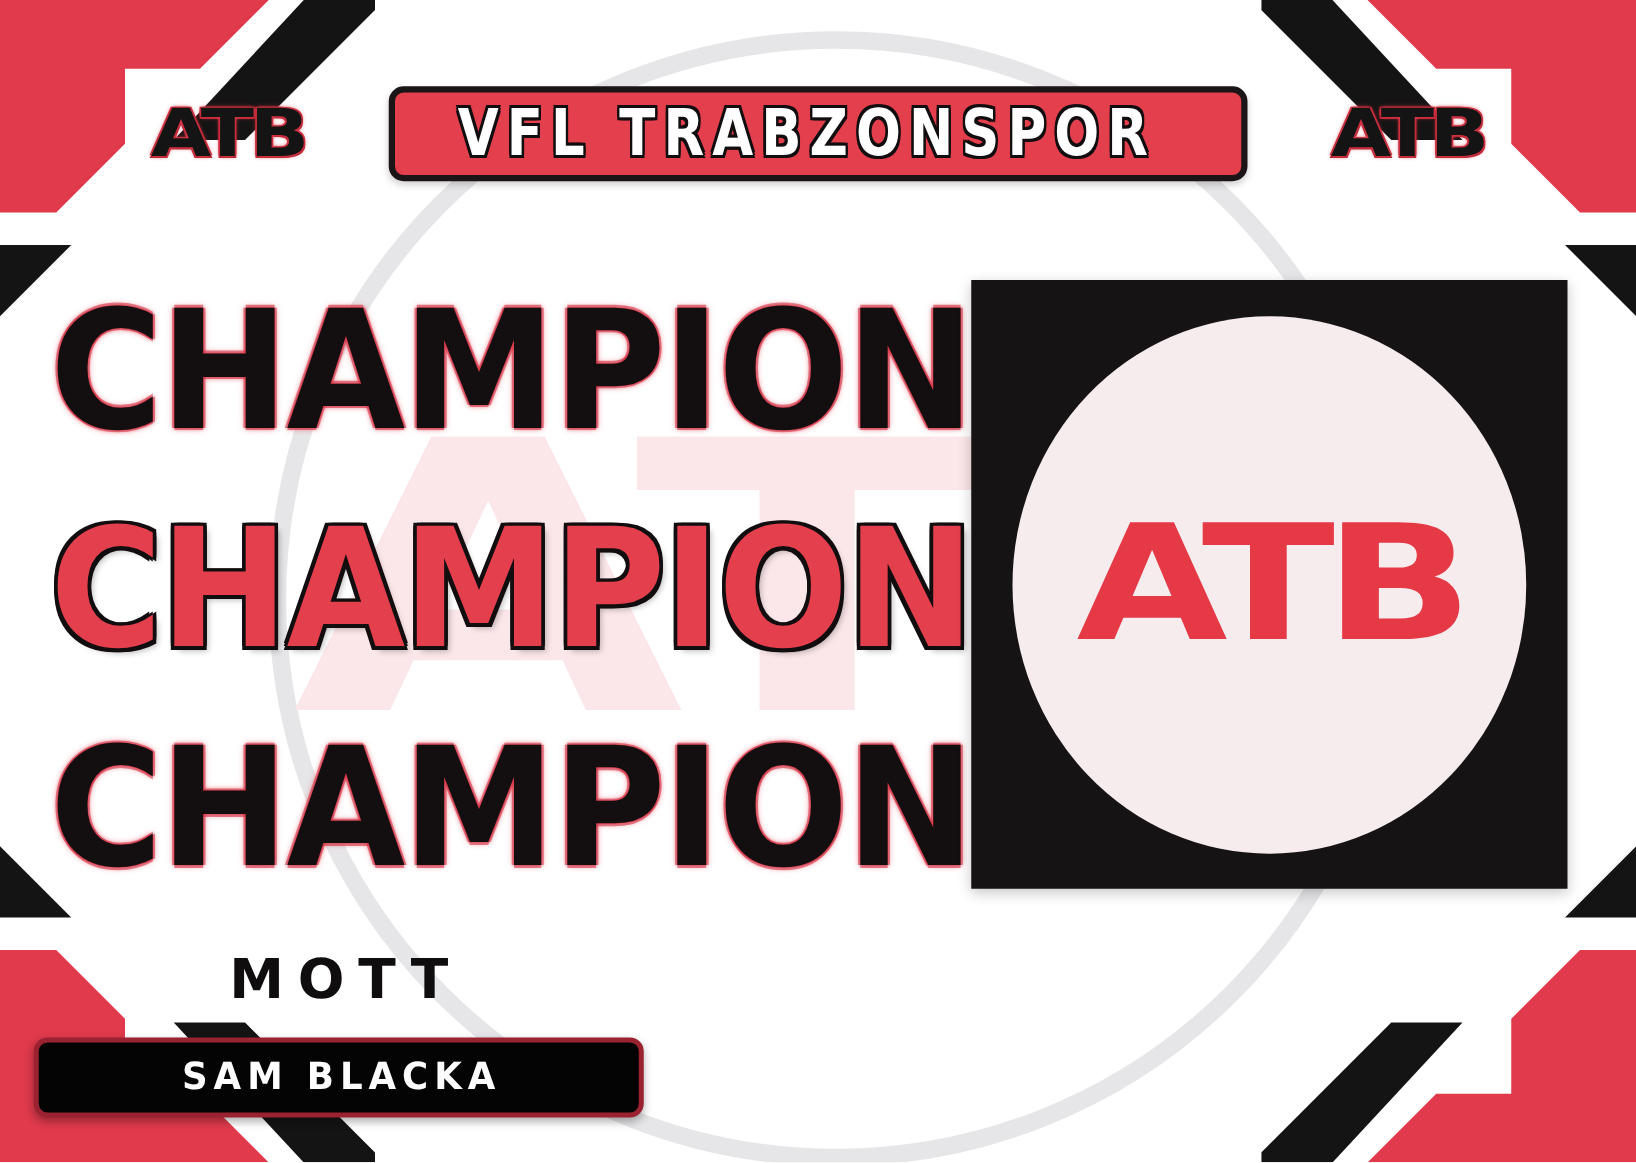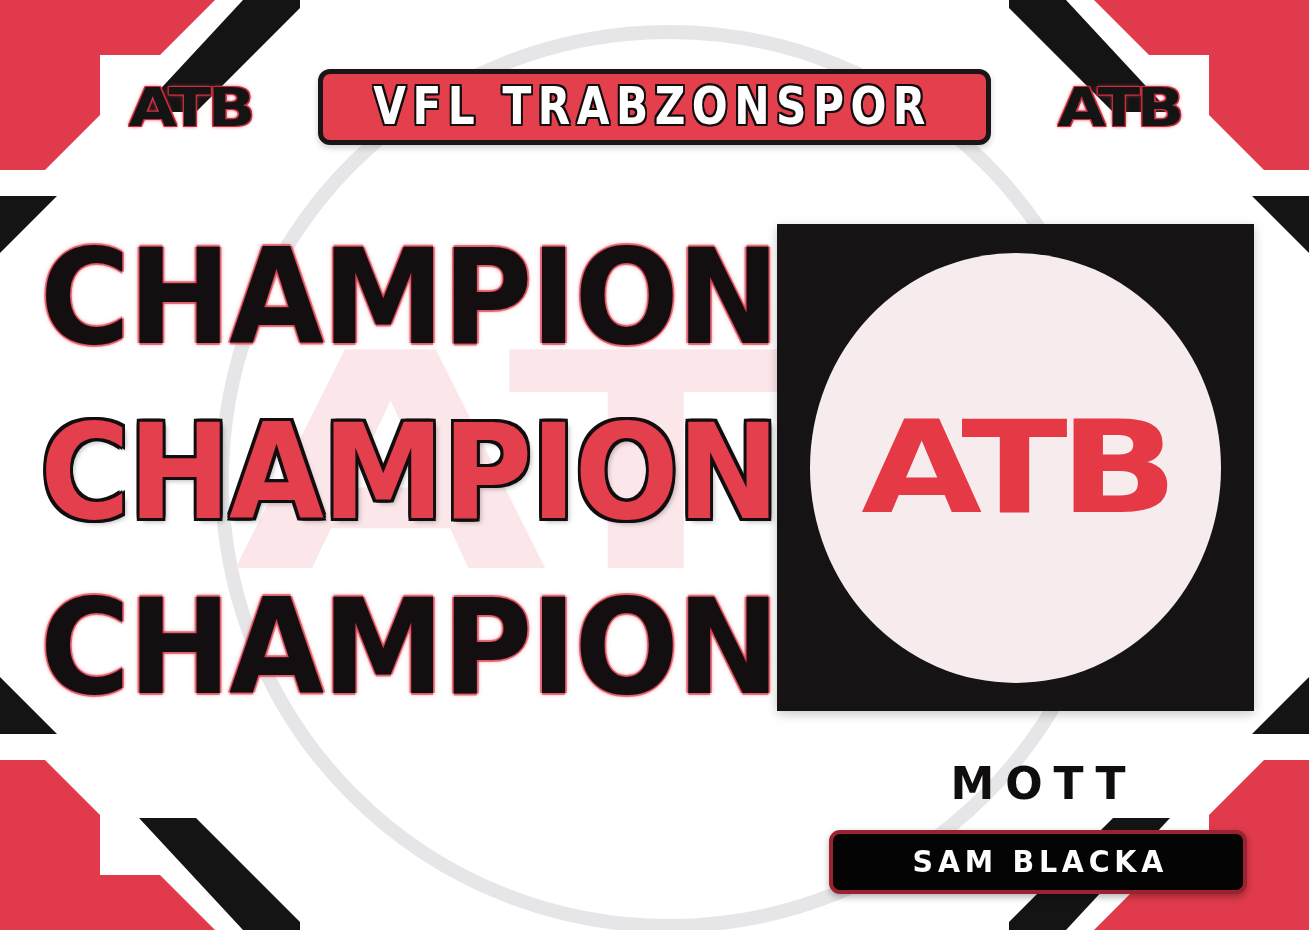--- a/index.html
+++ b/index.html
@@ -105,21 +105,21 @@
       -1px -1px 0 #b0222f;
     white-space: nowrap;
   }
   .atb-mark-left { margin-right: 24px; }
   .atb-mark-right { margin-left: 24px; }
 
   .title-banner {
     background: #e33f4d;
     border: 5px solid #1b1517;
     border-radius: 12px;
-    padding: 9px 29px 11px 26px;
+    padding: 9px 44px 11px 26px;
     box-shadow: 0 3px 6px rgba(0,0,0,0.18);
     display: flex;
     align-items: center;
     min-width: 482px;
     box-sizing: border-box;
   }
   .title-banner-text {
     font-family: "DejaVu Sans", sans-serif;
     font-weight: bold;
     font-size: 46px;
@@ -212,41 +212,41 @@
   }
 
   
   .footer-row {
     position: absolute;
     left: 0;
     right: 0;
     bottom: 0;
     height: 170px;
     display: flex;
-    justify-content: flex-end;
+    justify-content: space-between;
     align-items: flex-end;
   }
   .player-col {
     display: flex;
     flex-direction: column;
     align-items: center;
     width: 470px;
   }
   .player-role {
     font-family: "DejaVu Sans", sans-serif;
     font-weight: bold;
     font-size: 44px;
     letter-spacing: 11px;
     color: #100d0e;
     line-height: 1;
     margin-bottom: 24px;
     padding-left: 11px;
   }
   .player-plate {
-    width: 418px;
+    width: 488px;
     height: 64px;
     background: #050404;
     border: 4px solid #9b2230;
     border-radius: 11px;
     box-shadow: 0 3px 7px rgba(0,0,0,0.3);
     display: flex;
     align-items: center;
     justify-content: center;
     box-sizing: border-box;
   }

